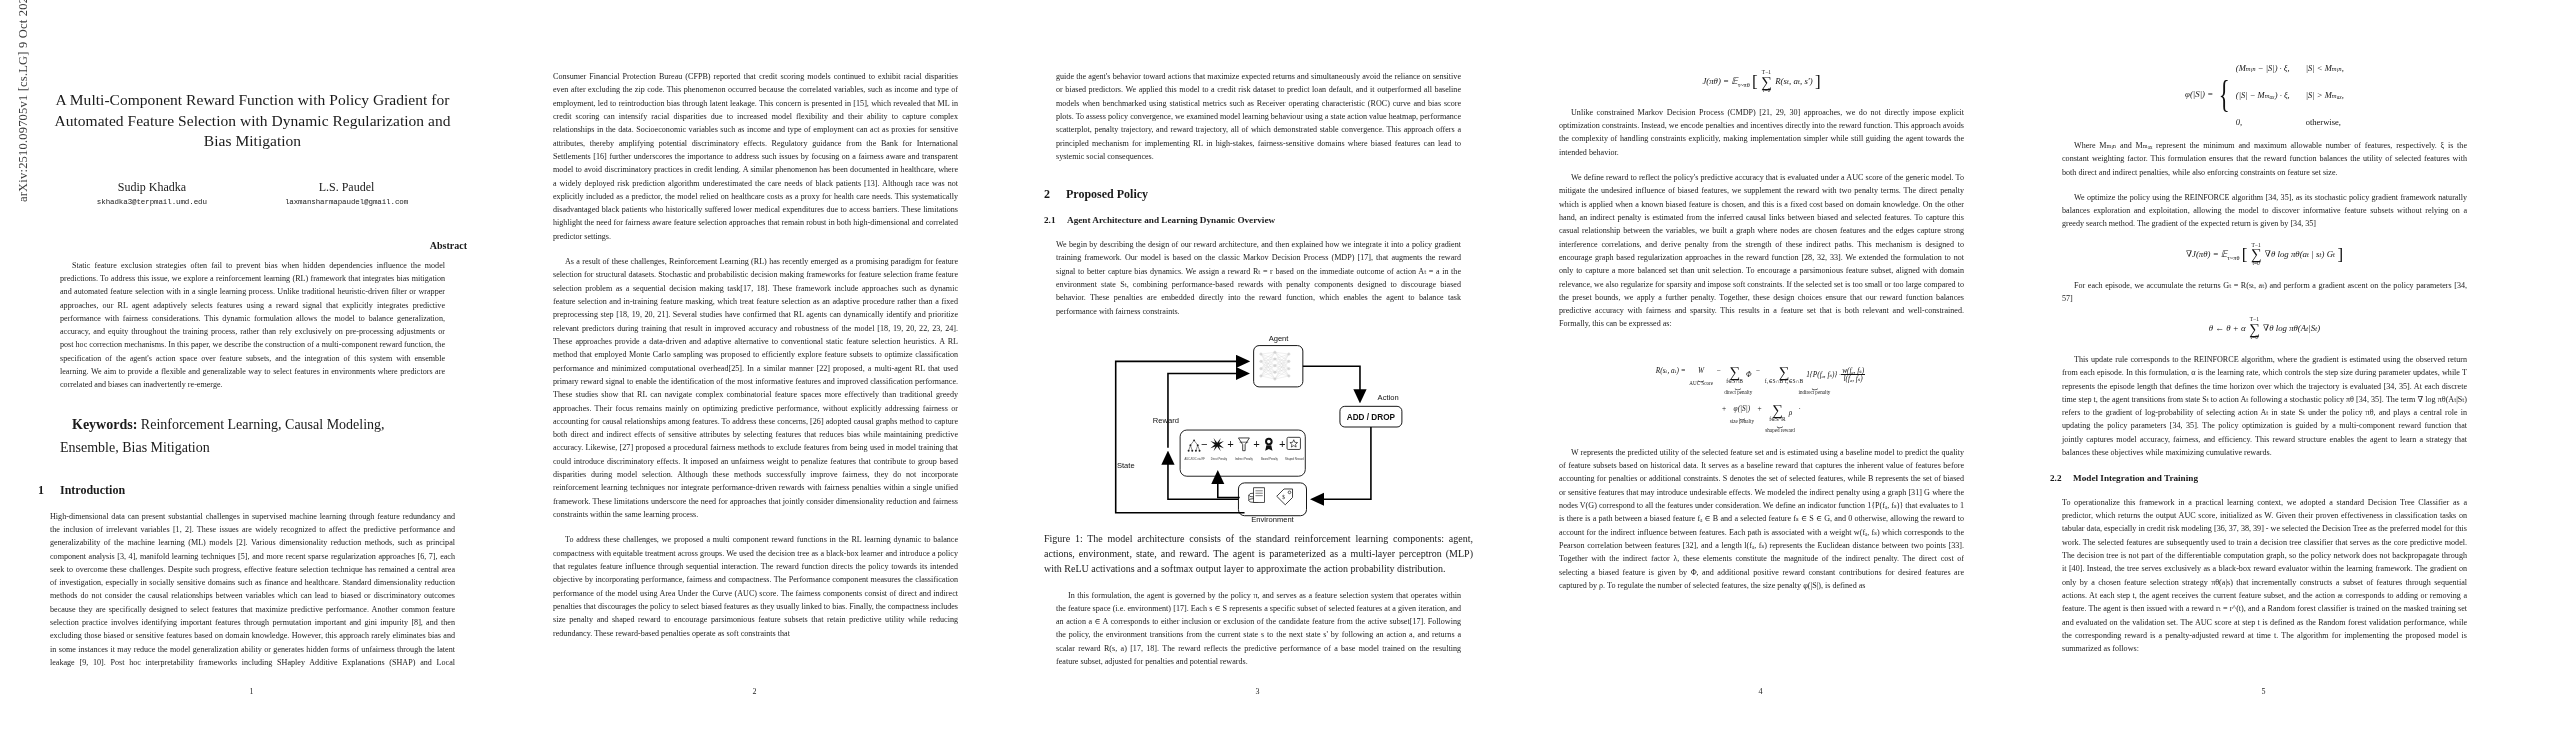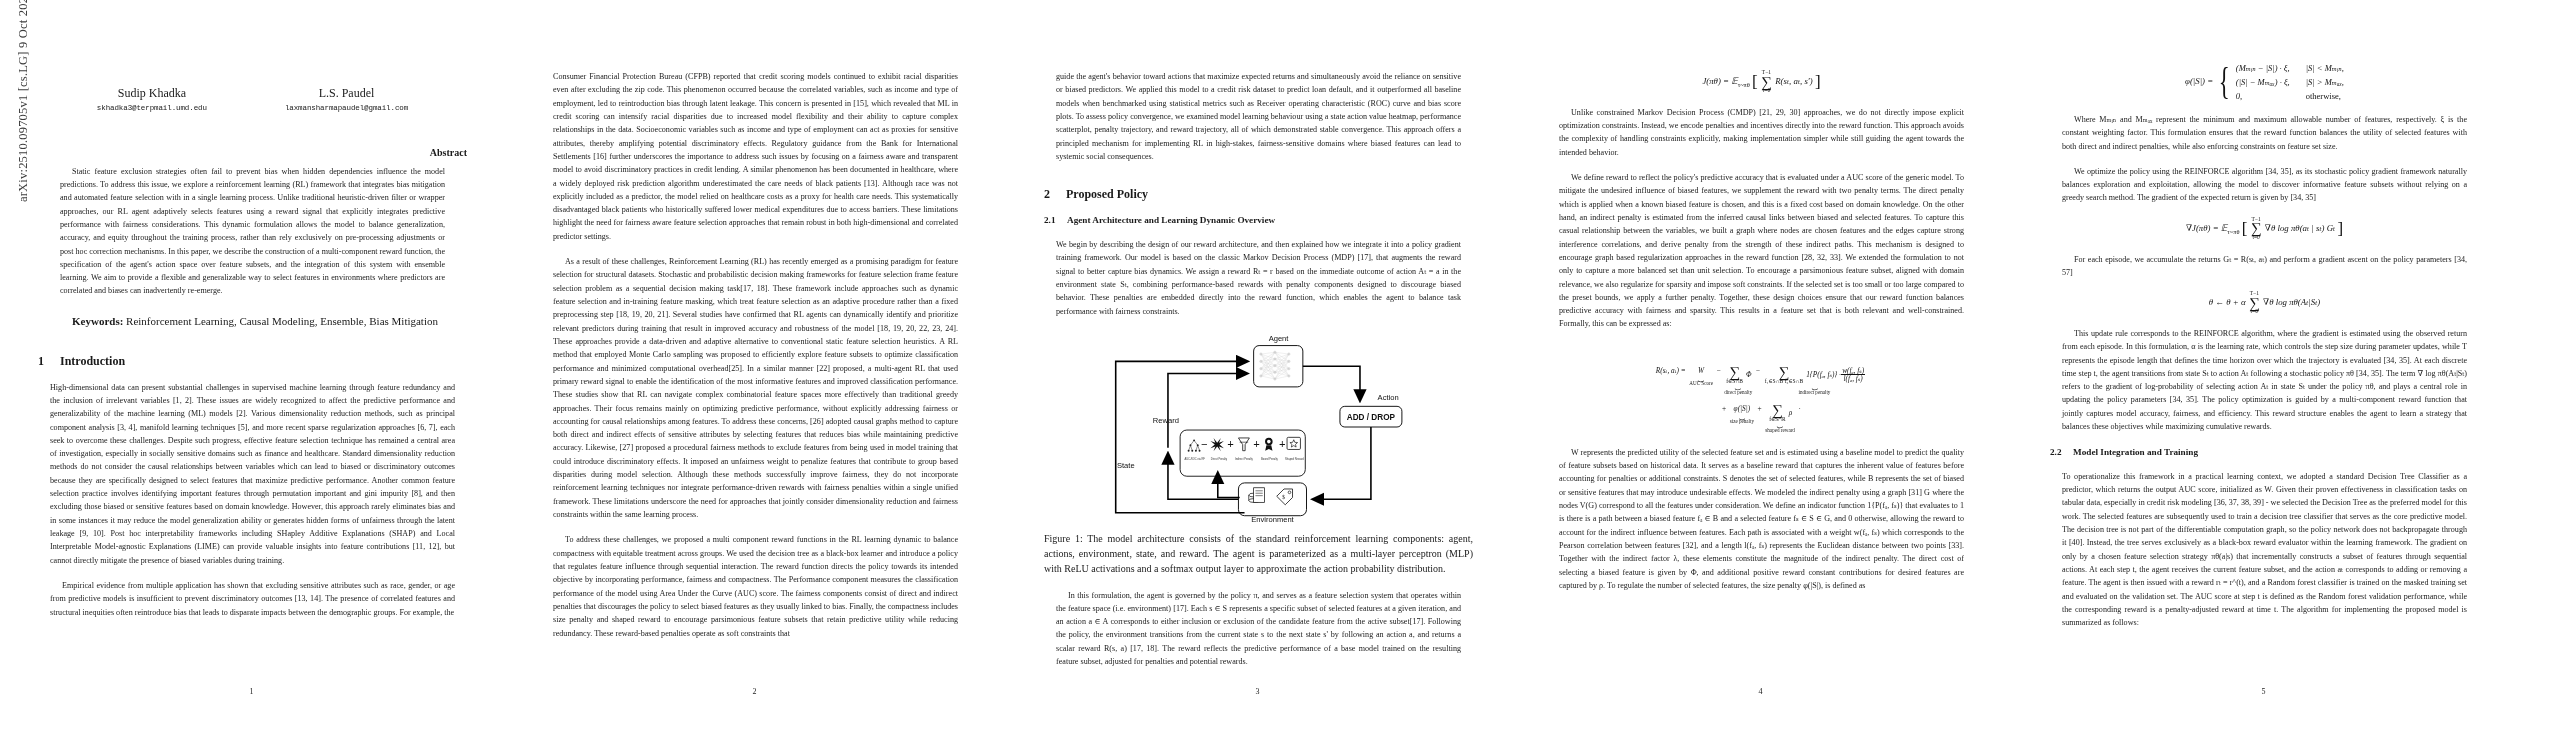--- a/index.html
+++ b/index.html
@@ -106,22 +106,22 @@
   .abstract-body {
     margin: 0 22px;
     font-size: 8.1px;
     line-height: 1.64;
     text-align: justify;
     text-justify: inter-word;
     text-indent: 12px;
     hyphens: auto;
   }
   .keywords {
-    margin: 15px 22px 0 22px;
-    font-size: 11px;
+    margin: 23px 22px 0 22px;
+    font-size: 14px;
     line-height: 1.6;
     text-indent: 12px;
   }
   .keywords b { font-weight: bold; }
 
   
   h2.sec {
     font-size: 12px;
     font-weight: bold;
     margin: 24px 0 9.7px 0;
@@ -166,21 +166,21 @@
     margin: 0 1.2px;
   }
   .sum-top { font-size: 5.5px; display: block; }
   .sum-glyph { font-size: 15px; display: block; line-height: 0.85; }
   .sum-bot { font-size: 5.5px; display: block; }
   sub, sup { font-size: 72%; }
   .brk { font-size: 17px; vertical-align: middle; font-weight: 200; }
   .cases {
     display: inline-grid;
     grid-template-columns: auto auto;
-    gap: 4px 16px;
+    gap: 17px 16px;
     text-align: left;
     vertical-align: middle;
     font-size: 8.5px;
   }
   .big-brace {
     font-size: 38px;
     line-height: 0.62;
     vertical-align: middle;
     font-weight: 100;
     display: inline-block;
@@ -237,20 +237,21 @@
 <body>
 
 <div id="viewer">
 
   <div class="page">
     <div class="arxiv-stamp-wrap">
       <div class="arxiv-stamp">arXiv:2510.09705v1  [cs.LG]  9 Oct 2025</div>
     </div>
 
     <div class="page-inner">
+      <div class="title">A Multi-Component Reward Function with Policy Gradient for Automated Feature Selection with Dynamic Regularization and Bias Mitigation</div>
 
       <div class="authors">
         <div class="author-block">
           <div class="author-name">Sudip Khadka</div>
           <div class="author-email">skhadka3@terpmail.umd.edu</div>
         </div>
         <div class="author-block">
           <div class="author-name">L.S. Paudel</div>
           <div class="author-email">laxmansharmapaudel@gmail.com</div>
         </div>

